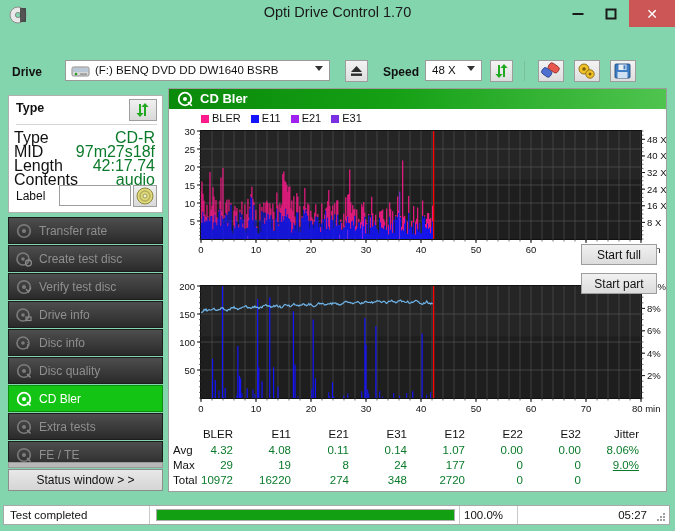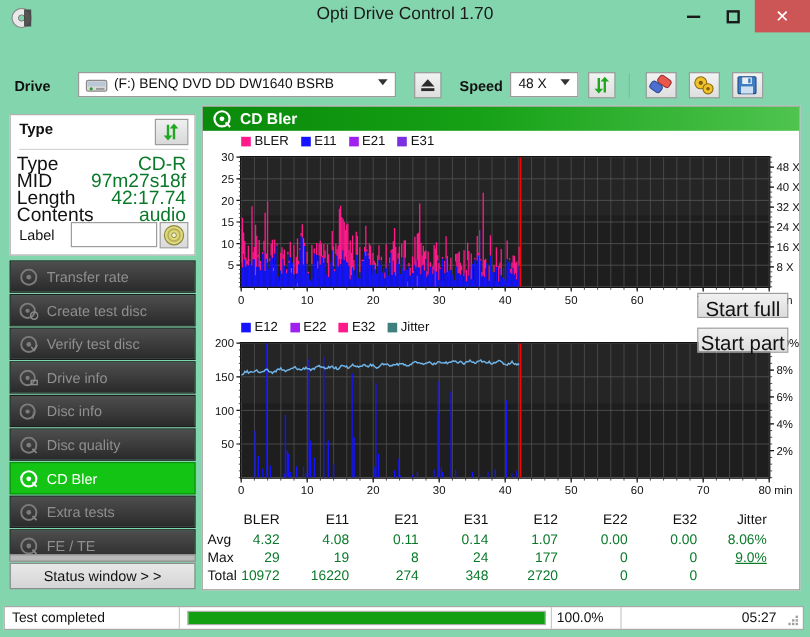--- a/index.html
+++ b/index.html
@@ -100,21 +100,21 @@
   .plotwrap{position:absolute;}
 
   
   .stats{position:absolute;left:173px;top:428px;width:400px;font-size:11.5px;}
   .stats .cell{position:absolute;text-align:right;white-space:nowrap;}
   .stats .hdr{color:#111;}
   .stats .rowlbl{color:#111;text-align:left;}
   .stats .num{color:#0a7a2a;}
 
   .actbtn{position:absolute;width:76px;height:21px;background:linear-gradient(#f1f1f1,#dcdcdc);
-    border:1px solid #9d9d9d;box-sizing:border-box;font-size:17px;color:#111;}
+    border:1px solid #9d9d9d;box-sizing:border-box;font-size:12px;color:#111;}
   .actbtn span{position:absolute;left:0;right:0;top:3px;text-align:center;}
 
   
   .statusbar{position:absolute;left:3px;bottom:6px;width:667px;height:20px;
     background:#fff;border:1px solid #a8a8a8;box-sizing:border-box;}
   .st-text{position:absolute;left:6px;top:3px;font-size:11.5px;color:#111;}
   .st-div{position:absolute;top:0;width:1px;height:18px;background:#c9c9c9;}
   .progress-outer{position:absolute;left:152px;top:3px;width:299px;height:12px;background:#fff;border:1px solid #adadad;box-sizing:border-box;}
   .progress-inner{position:absolute;left:0;top:0;height:10px;background:#12a012;}
   .st-pct{position:absolute;left:460px;top:3px;font-size:11.5px;color:#111;text-align:right;}
@@ -974,34 +974,20 @@
         <line x1="395" y1="116" x2="395" y2="118.5" stroke="#333" stroke-width="0.7"></line>
         <line x1="406" y1="116" x2="406" y2="118.5" stroke="#333" stroke-width="0.7"></line>
         <line x1="417" y1="116" x2="417" y2="118.5" stroke="#333" stroke-width="0.7"></line>
         <line x1="428" y1="116" x2="428" y2="118.5" stroke="#333" stroke-width="0.7"></line>
         <line x1="439" y1="116" x2="439" y2="118.5" stroke="#333" stroke-width="0.7"></line>
         <line x1="450" y1="116" x2="450" y2="118.5" stroke="#333" stroke-width="0.7"></line>
         <line x1="461" y1="116" x2="461" y2="118.5" stroke="#333" stroke-width="0.7"></line>
         <line x1="472" y1="116" x2="472" y2="118.5" stroke="#333" stroke-width="0.7"></line>
       </svg>
 
-    <div class="legend" style="left:32px;top:178px">
-      <span class="lg">
-        <span class="sw" style="background:#1414ff"></span><span>E12</span>
-      </span>
-      <span class="lg">
-        <span class="sw" style="background:#a020f0"></span><span>E22</span>
-      </span>
-      <span class="lg">
-        <span class="sw" style="background:#ff1a8c"></span><span>E32</span>
-      </span>
-      <span class="lg">
-        <span class="sw" style="background:#3f7f7f"></span><span>Jitter</span>
-      </span>
-    </div>
 
     <svg id="chart-bot" class="plotwrap" style="left:0;top:189px" width="497" height="142">
         <rect x="32" y="8" width="440" height="112" fill="#1e1e1e"></rect>
         <rect x="32" y="8" width="440" height="50.4" fill="#2b2b2b" opacity="0.55"></rect>
         <line x1="43" y1="8" x2="43" y2="120" stroke="#555" stroke-width="0.6"></line>
         <line x1="54" y1="8" x2="54" y2="120" stroke="#555" stroke-width="0.6"></line>
         <line x1="65" y1="8" x2="65" y2="120" stroke="#555" stroke-width="0.6"></line>
         <line x1="76" y1="8" x2="76" y2="120" stroke="#555" stroke-width="0.6"></line>
         <line x1="87" y1="8" x2="87" y2="120" stroke="#555" stroke-width="0.6"></line>
         <line x1="98" y1="8" x2="98" y2="120" stroke="#555" stroke-width="0.6"></line>

